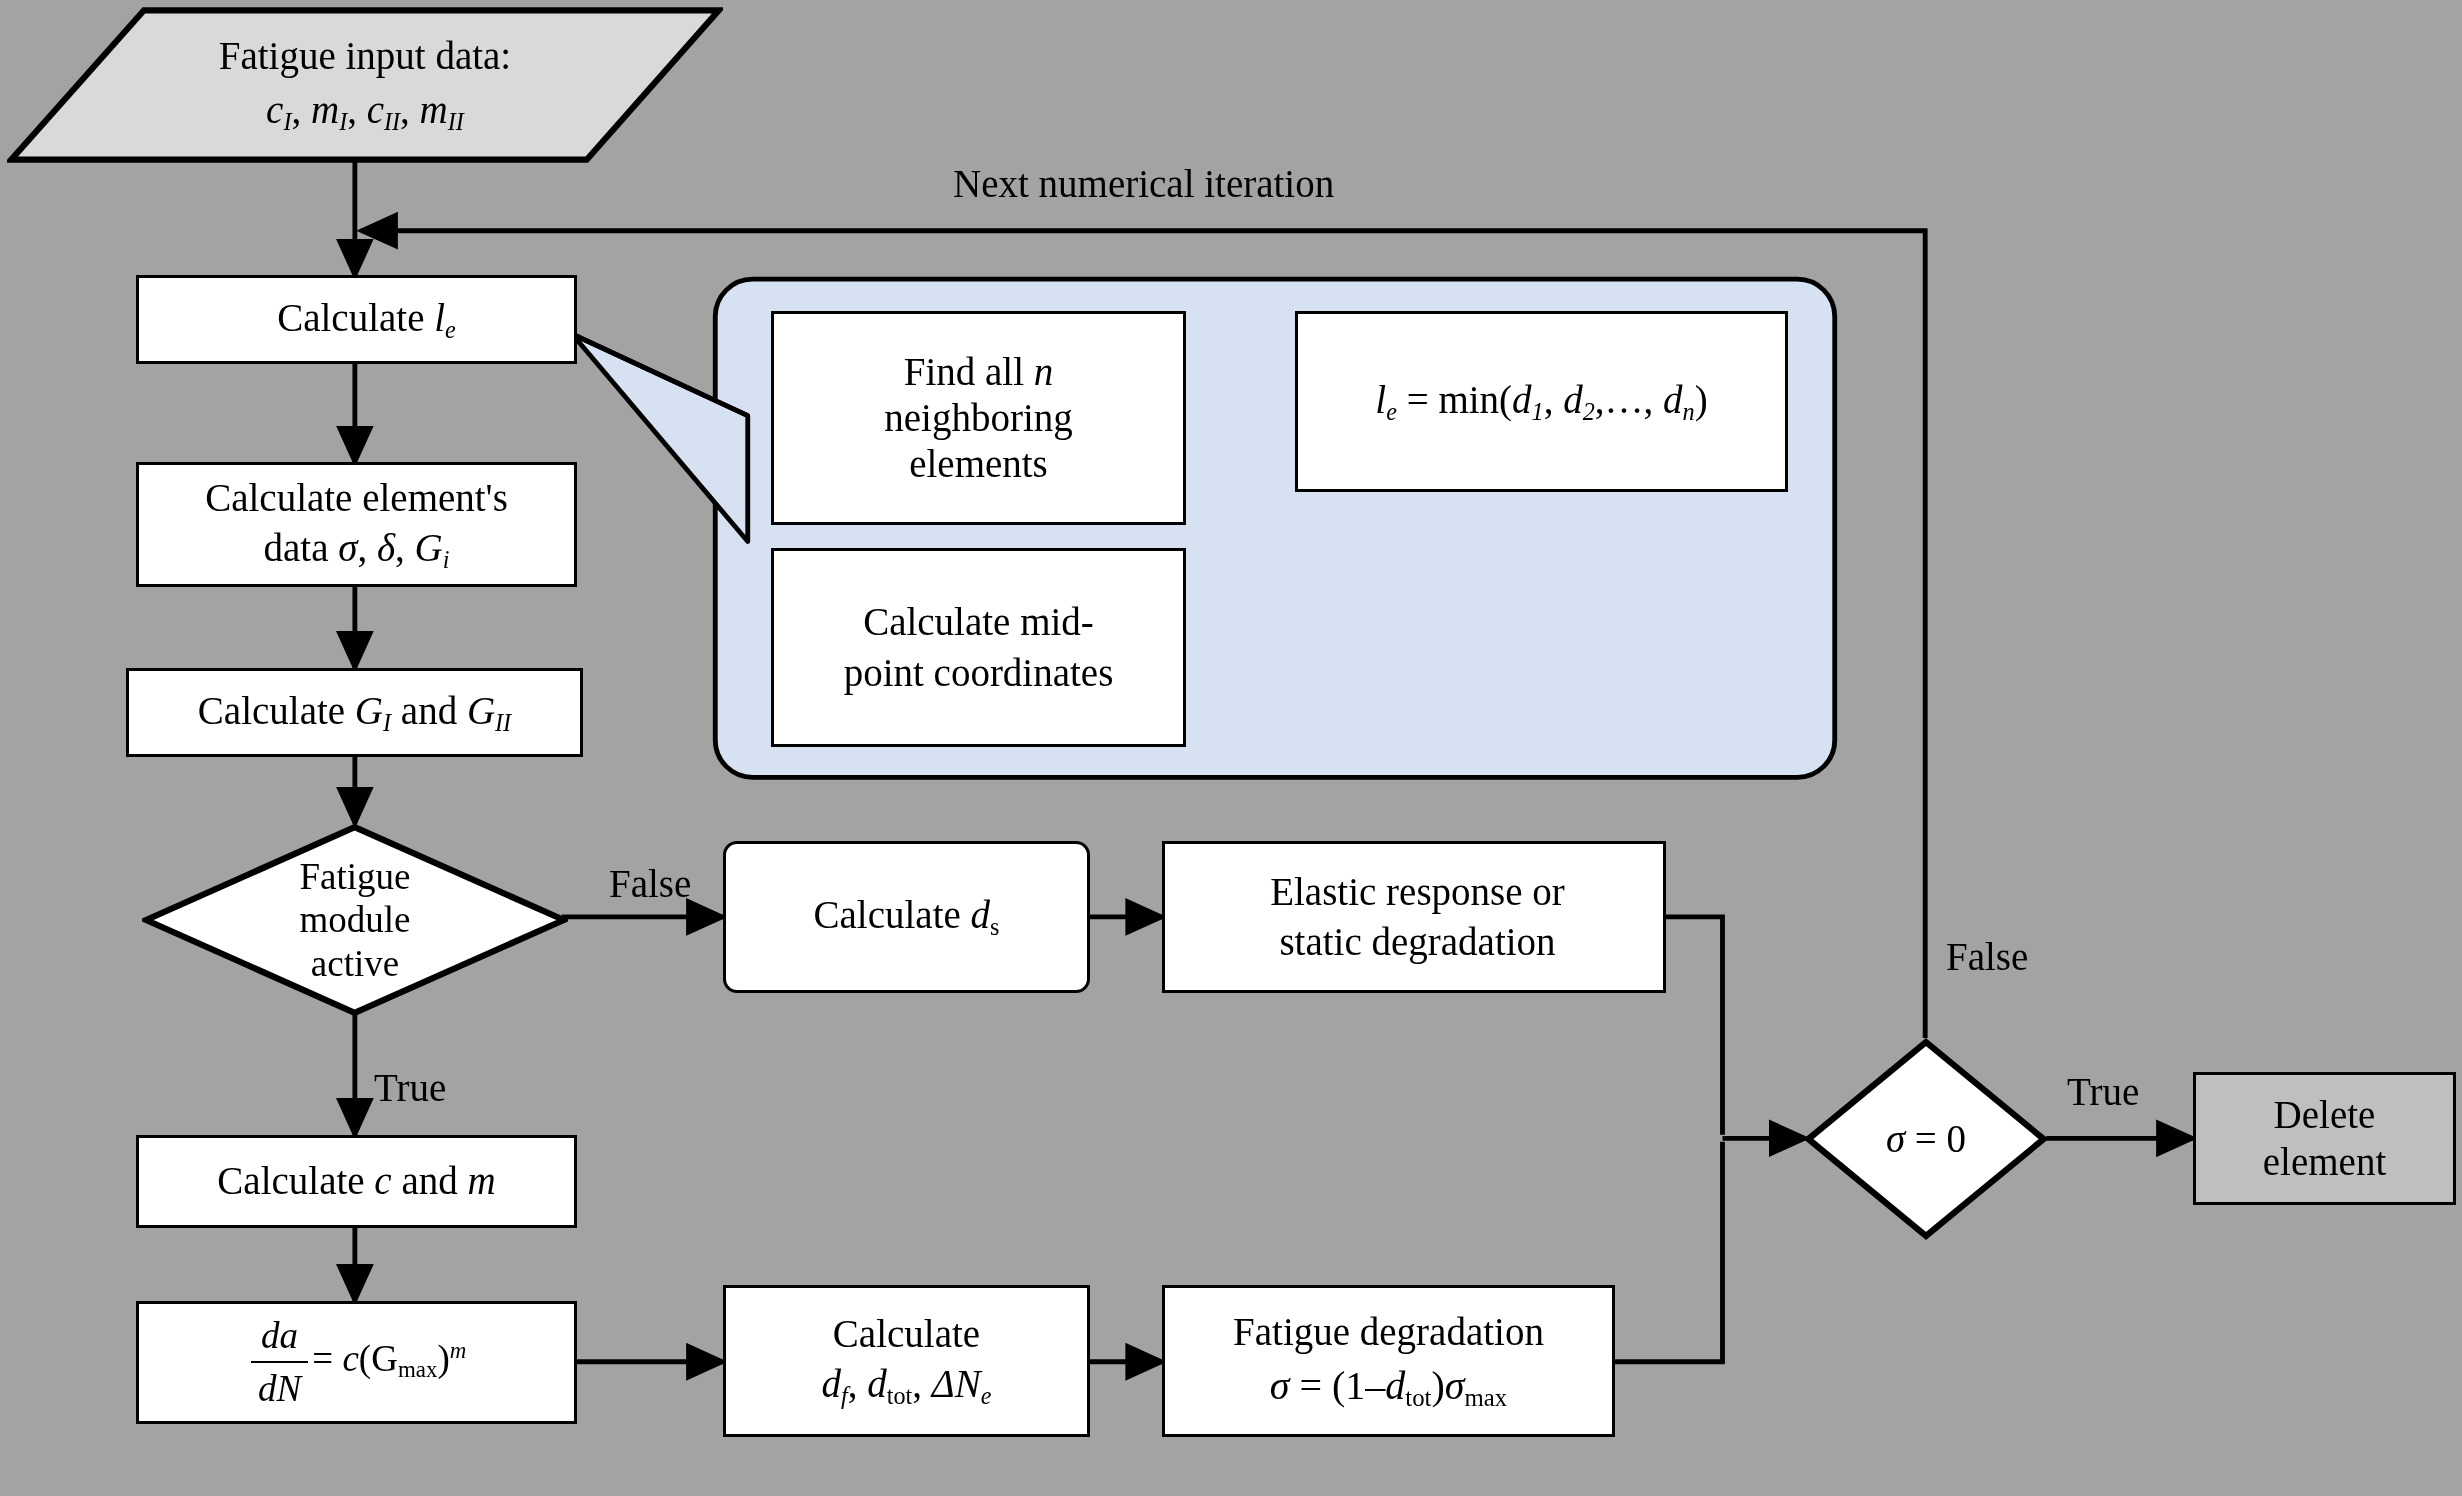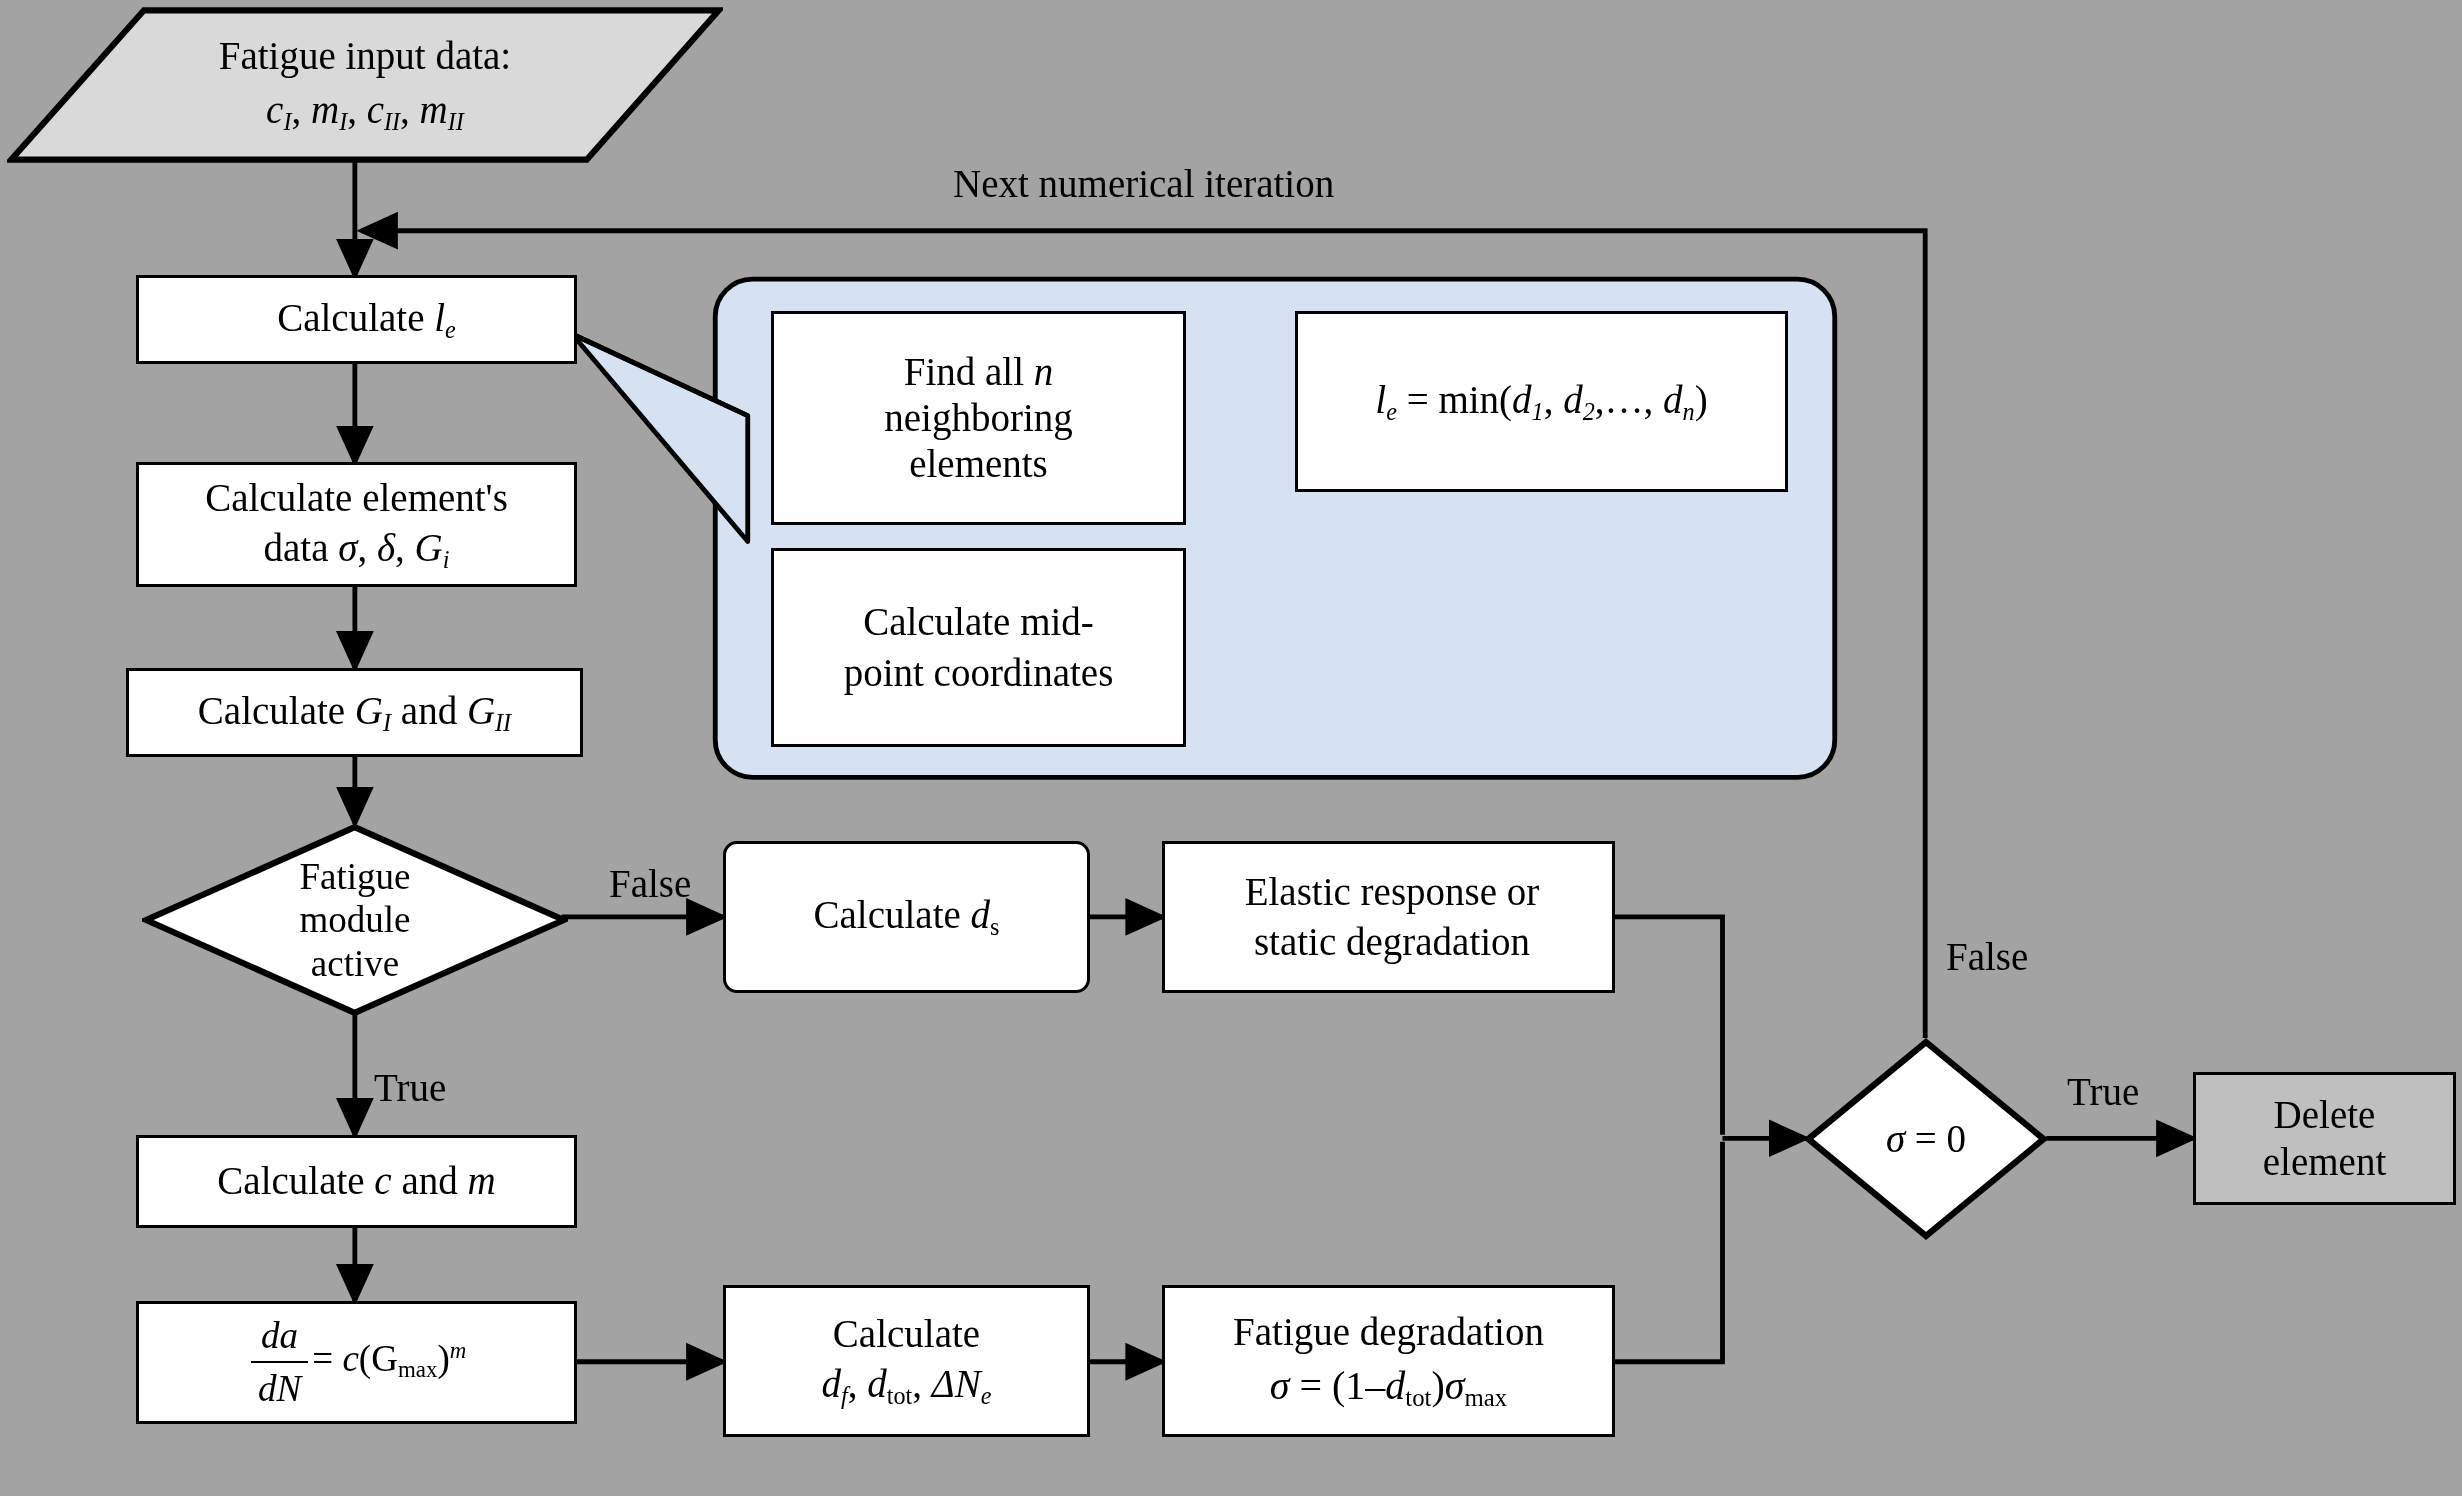--- a/index.html
+++ b/index.html
@@ -118,21 +118,21 @@
       <div>Fatigue</div>
       <div>module</div>
       <div>active</div>
     </div>
   </div>
 
   <div class="node boxnode" style="left:723px;top:841px;width:367px;height:152px;font-size:39px;border-radius:14px;">
     <span><span>Calculate</span>&nbsp;<span class="it"><span>d</span><span class="subr">s</span></span></span>
   </div>
 
-  <div class="node boxnode" style="left:1162px;top:841px;width:453px;height:152px;font-size:39px;padding-left:7px;">
+  <div class="node boxnode" style="left:1162px;top:841px;width:504px;height:152px;font-size:39px;padding-left:7px;">
     <div>
       <div>Elastic response or</div>
       <div style="margin-top:4.2px;">static degradation</div>
     </div>
   </div>
 
   <div class="node boxnode" style="left:136px;top:1135px;width:441px;height:93px;font-size:39px;">
     <span><span>Calculate</span>&nbsp;<span class="it">c</span>&nbsp;<span>and</span>&nbsp;<span class="it">m</span></span>
   </div>
 

